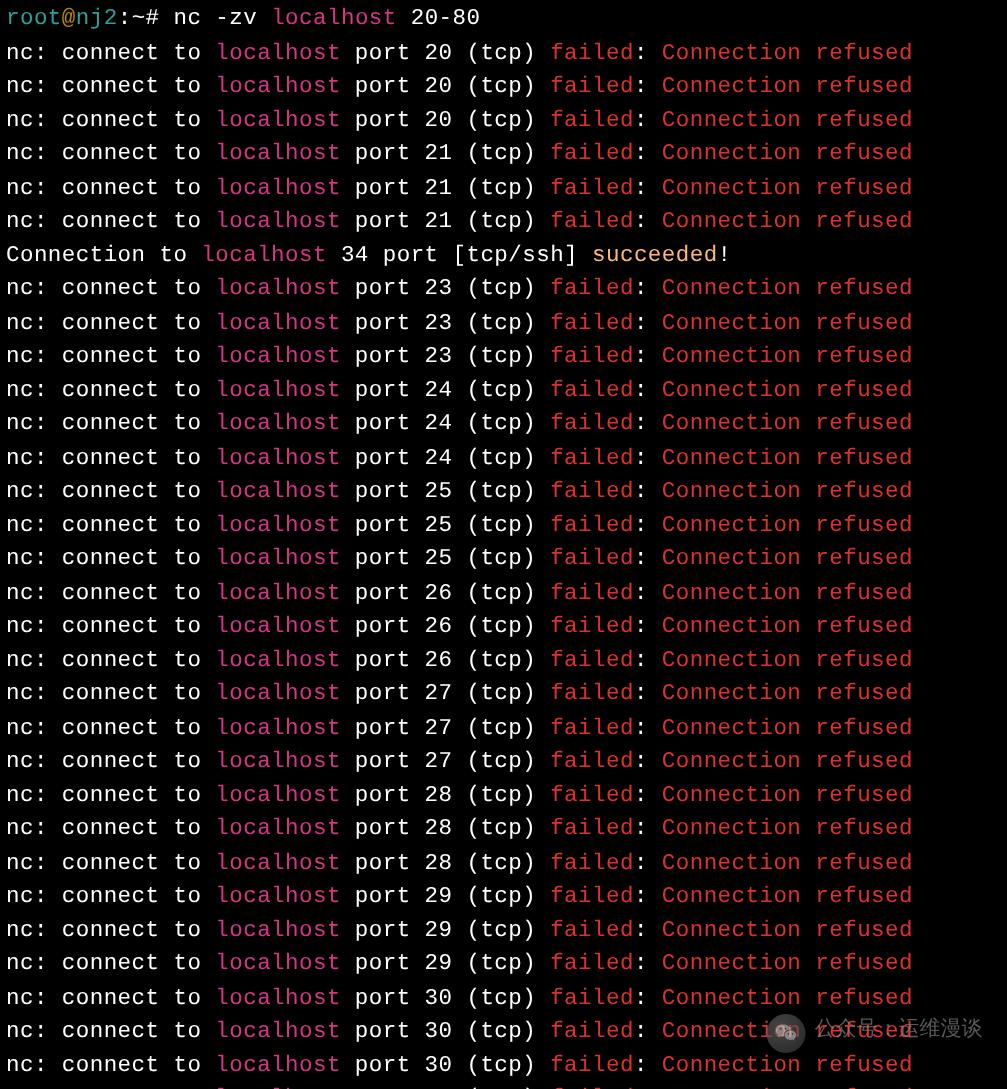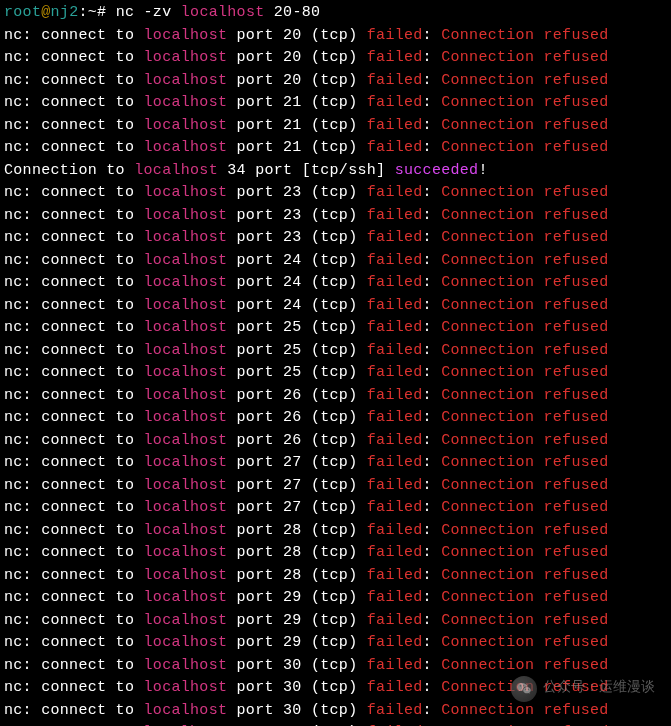--- a/index.html
+++ b/index.html
@@ -21,21 +21,21 @@
     }
     .line {
       white-space: pre;
       letter-spacing: 0.3px;
     }
     .white { color: #ffffff; }
     .cyan { color: #2aa198; }
     .yellow { color: #b58900; }
     .magenta { color: #d33682; }
     .red { color: #dc322f; }
-    .green { color: #d946ef; }
+    .green { color: #fdba74; }
     .watermark {
       position: absolute;
       bottom: 24px;
       right: 16px;
       display: flex;
       align-items: flex-start;
       gap: 6px;
       color: #888;
       font-size: 14px;
       opacity: 0.65;

